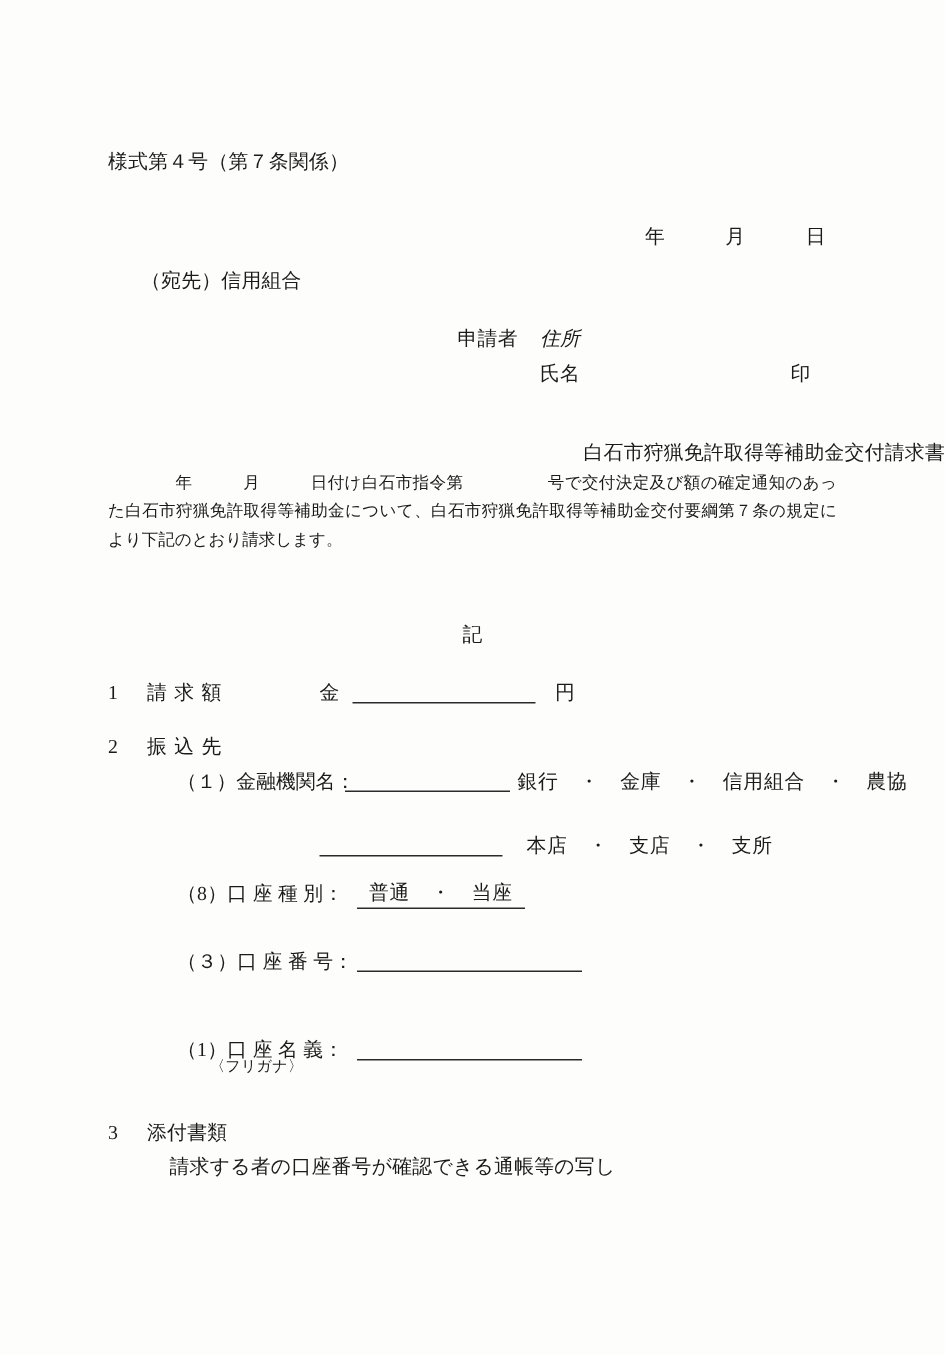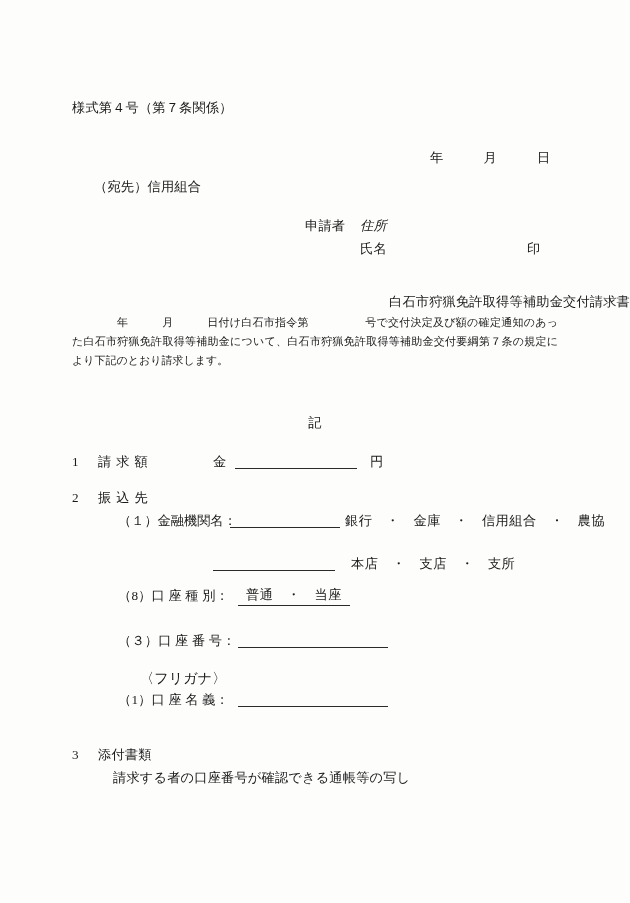--- a/index.html
+++ b/index.html
@@ -116,21 +116,21 @@
   }
 
   .sub3-label  { left: 118px; top: 631px; }
   .sub3-rule {
     position: absolute;
     left: 238px; top: 647px;
     width: 150px;
     border-bottom: 1.1px solid #2a2a2a;
   }
 
-  .furigana    { left: 140px; top: 668px; font-size: 14px; }
+  .furigana    { left: 140px; top: 704px; font-size: 10px; }
   .sub4-label  { left: 118px; top: 690px; }
   .sub4-rule {
     position: absolute;
     left: 238px; top: 706px;
     width: 150px;
     border-bottom: 1.1px solid #2a2a2a;
   }
 
   
   .item3-no    { left: 72px;  top: 745px; }

